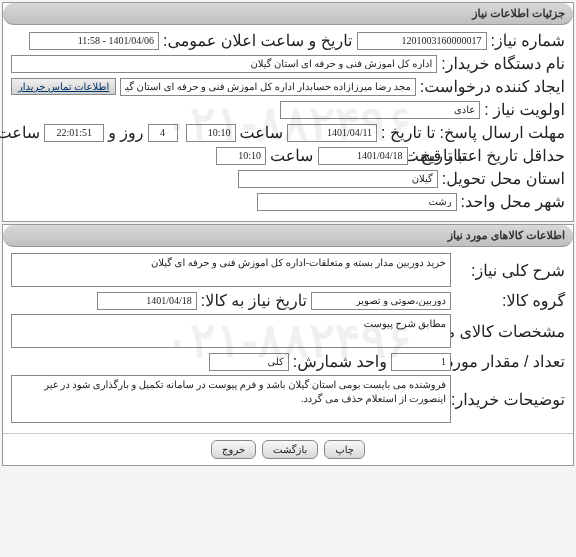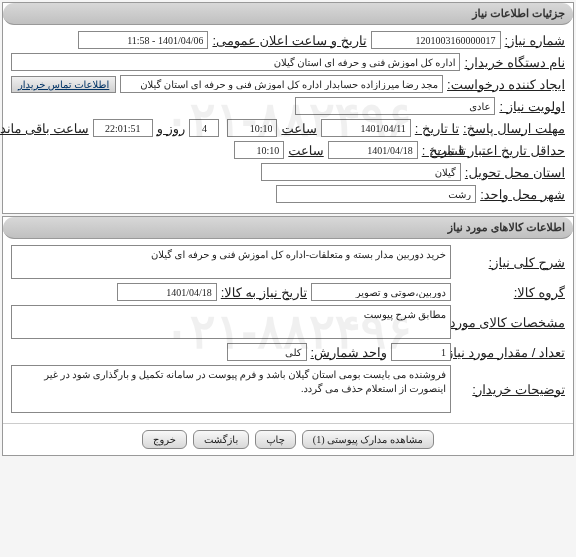--- a/index.html
+++ b/index.html
@@ -27,24 +27,23 @@
 .panel-body {
   padding: 6px 8px;
 }
 .row {
   display: flex;
   align-items: center;
   margin-bottom: 4px;
   gap: 4px;
 }
 .label {
-  font-size: 13px;
+  font-size: 16px;
   color: #222;
   white-space: nowrap;
-  text-decoration: underline;
 }
 .field {
   background: #fff;
   border: 1px solid #888;
   padding: 2px 4px;
   font-size: 10px;
   height: 18px;
   line-height: 14px;
   color: #222;
   font-family: Tahoma;
@@ -193,18 +192,17 @@
       <input class="field" style="width: 80px;" readonly="" value="کلی">
     </div>
 
     <div class="row">
       <span class="label" style="width:110px">توضیحات خریدار:</span>
       <textarea class="field wide" rows="3" readonly="" style="">فروشنده می بایست بومی استان گیلان باشد و فرم پیوست در سامانه تکمیل و بارگذاری شود در غیر اینصورت از استعلام حذف می گردد.</textarea>
     </div>
   </div>
 
   <div class="btn-row">
-    <button class="btn">مشاهده مدارک پیوستی (1)</button>
     <button class="btn">چاپ</button>
     <button class="btn">بازگشت</button>
     <button class="btn">خروج</button>
   </div>
 </div>
 
 </body></html>

